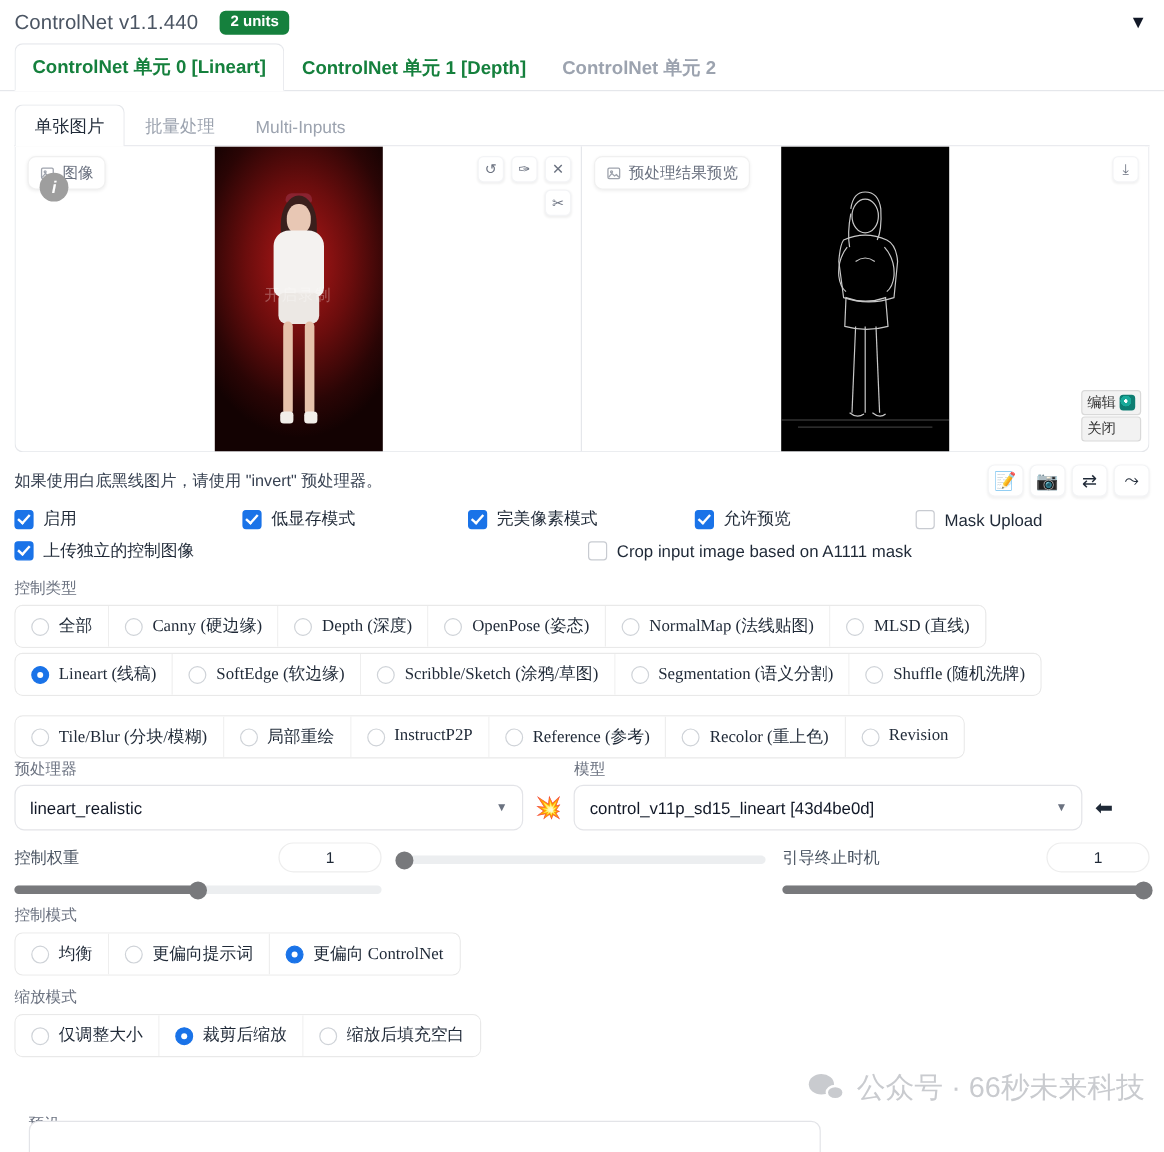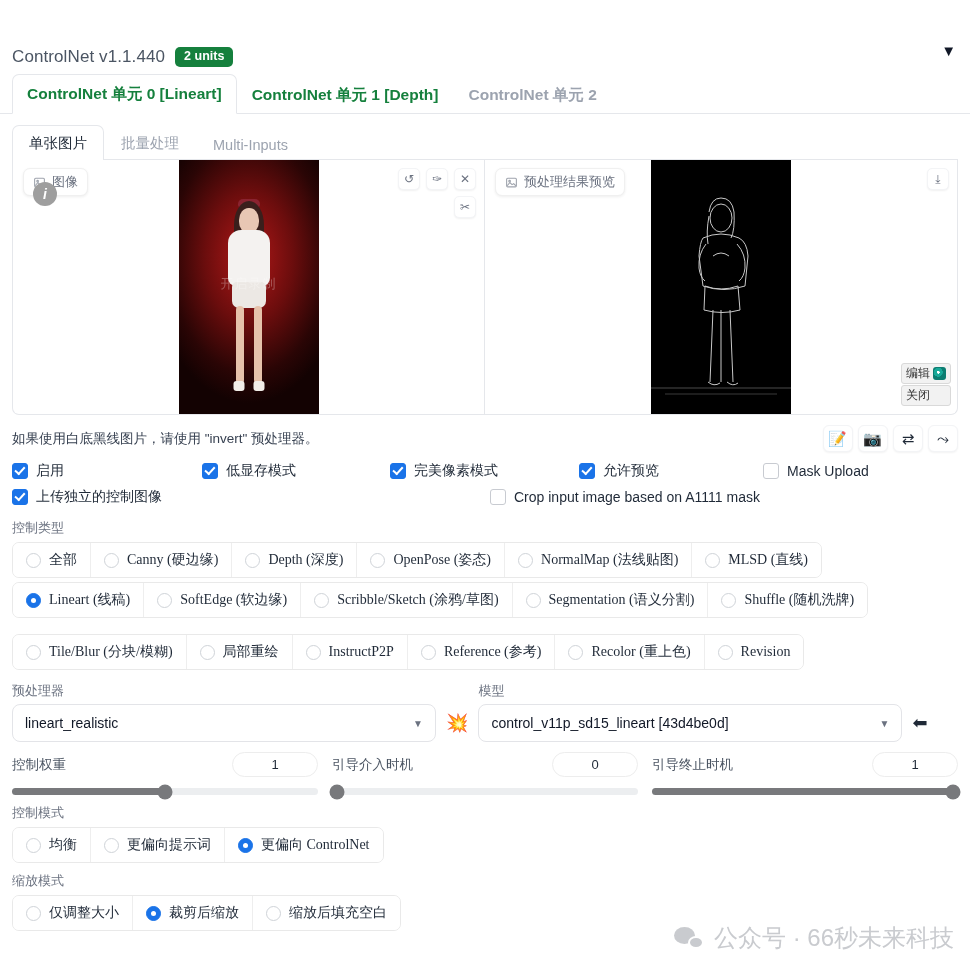--- a/index.html
+++ b/index.html
@@ -7,21 +7,21 @@
     margin: 0; padding: 0;
     width: 970px; height: 960px;
     background: #ffffff;
     font-family: "Liberation Sans", "DejaVu Sans", sans-serif;
     color: #1f2937;
     overflow: hidden;
   }
   .app { position: relative; width: 970px; height: 960px; }
 
   
-  .hdr { display: flex; align-items: center; gap: 10px; padding: 15px 12px 6px 12px; margin-top: 32px; }
+  .hdr { display: flex; align-items: center; gap: 18px; padding: 9px 12px 6px 12px; }
   .hdr-title { font-size: 17px; color: #4b5563; letter-spacing: .1px; }
   .units-badge {
     background: #15803d; color: #fff; font-size: 12.5px; font-weight: bold;
     padding: 3px 9px; border-radius: 5px; line-height: 1.1;
   }
   .hdr-caret {
     position: absolute; right: 14px; top: 10px;
     font-size: 15px; color: #111827; cursor: pointer;
   }
 
@@ -477,21 +477,21 @@
             <span>Recolor (重上色)</span>
           </div>
         <div class="pill">
             <span class="radio"></span>
             <span>Revision</span>
           </div>
       </div>
     </div>
 
 
-    <div class="dd-row" style="margin-top:12px">
+    <div class="dd-row" style="margin-top:0">
       <div class="dd-col" style="width:424px">
         <div class="dd-label">预处理器</div>
         <div class="dd">
           <span>lineart_realistic</span>
           <span class="caret-small">▼</span>
         </div>
       </div>
       <div class="side-ico">💥</div>
       <div class="dd-col" style="width:424px">
         <div class="dd-label">模型</div>
@@ -508,24 +508,20 @@
         <div class="sl-top">
           <span class="sl-name">控制权重</span>
           <span class="sl-val">1</span>
         </div>
         <div class="track">
           <div class="fill" style="width:50%"></div>
           <div class="knob" style="left:50%"></div>
         </div>
       </div>
       <div class="sl-col">
-        <div class="sl-top">
-          <span class="sl-name">引导介入时机</span>
-          <span class="sl-val">0</span>
-        </div>
         <div class="track">
           <div class="fill" style="width:0%"></div>
           <div class="knob" style="left:1.5%"></div>
         </div>
       </div>
       <div class="sl-col">
         <div class="sl-top">
           <span class="sl-name">引导终止时机</span>
           <span class="sl-val">1</span>
         </div>

